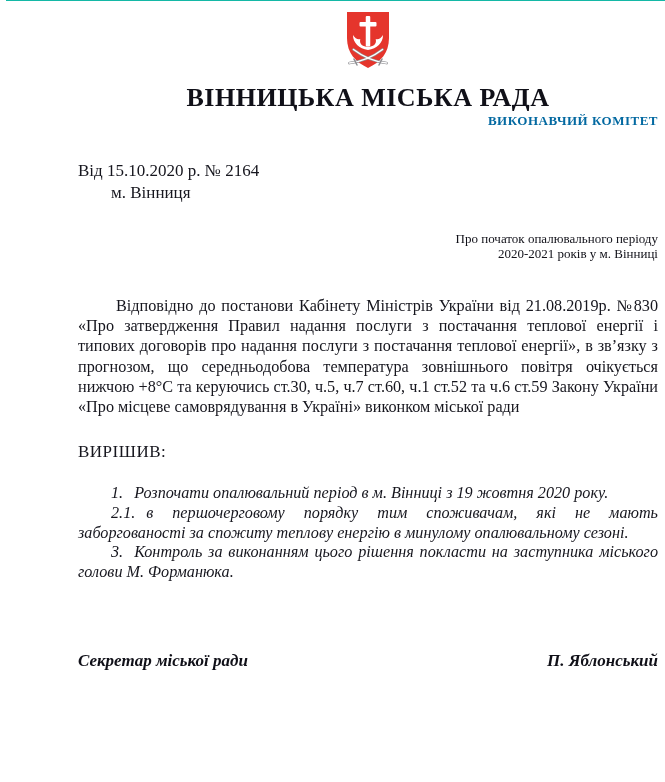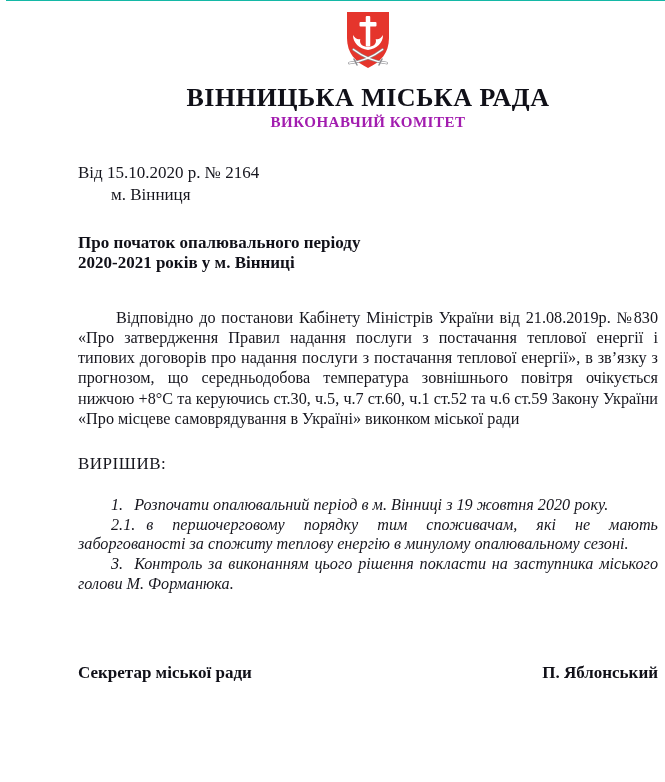--- a/index.html
+++ b/index.html
@@ -9,48 +9,48 @@
     box-sizing:border-box;border-top:1px solid #14b8a6;margin-left:6px;
   }
   .content{padding:8px 13px 0 72px;}
   .emblem-wrap{text-align:center;margin-top:1px;}
   .emblem{display:inline-block;width:50px;height:62px;}
   .org-name{
     text-align:center;font-weight:bold;font-size:26px;line-height:1.05;
     margin:8px 0 0;letter-spacing:0.5px;color:#101018;
   }
   .org-dept{
-    text-align:center;font-weight:bold;font-size:15px;line-height:1.1;
-    margin:3px 0 0;letter-spacing:0.5px;color:#a21caf;
+    text-align:right;font-weight:bold;font-size:13px;line-height:1.1;
+    margin:3px 0 0;letter-spacing:0.5px;color:#0369a1;
   }
   .doc-type{
     text-align:center;font-weight:bold;font-size:30px;line-height:1.1;
     margin:3px 0 0;letter-spacing:3px;color:#101018;
   }
   .meta{margin-top:31px;font-size:17px;line-height:1.3;}
   .meta .city{padding-left:33px;}
   .subject{
-    margin-top:27px;font-weight:bold;font-size:17px;line-height:1.2;color:#101018;
+    margin-top:27px;font-weight:normal;font-size:13px;line-height:1.2;color:#101018;text-align:right;
   }
   .para{
     margin:34px 0 0;font-size:16.2px;line-height:20.2px;
     text-align:justify;text-indent:38px;
   }
   .decision-heading{
     text-align:left;font-size:17px;margin:25px 0 0;letter-spacing:0.5px;
   }
   .items{margin-top:22px;}
   .item{
     margin:0;font-size:16.2px;line-height:19.7px;
     text-align:justify;text-indent:33px;font-style:italic;
   }
   .item .num{padding-right:11px;}
   .signature{
     margin-top:68px;display:flex;justify-content:space-between;
-    font-weight:bold;font-size:17px;color:#101018;
+    font-weight:bold;font-size:17px;color:#101018;font-style:italic;
   }
 </style>
 </head>
 <body>
 
 <div class="page">
   <div class="content">
 
     <div class="emblem-wrap">
       <svg class="emblem" viewBox="0 0 100 124" aria-hidden="true">

